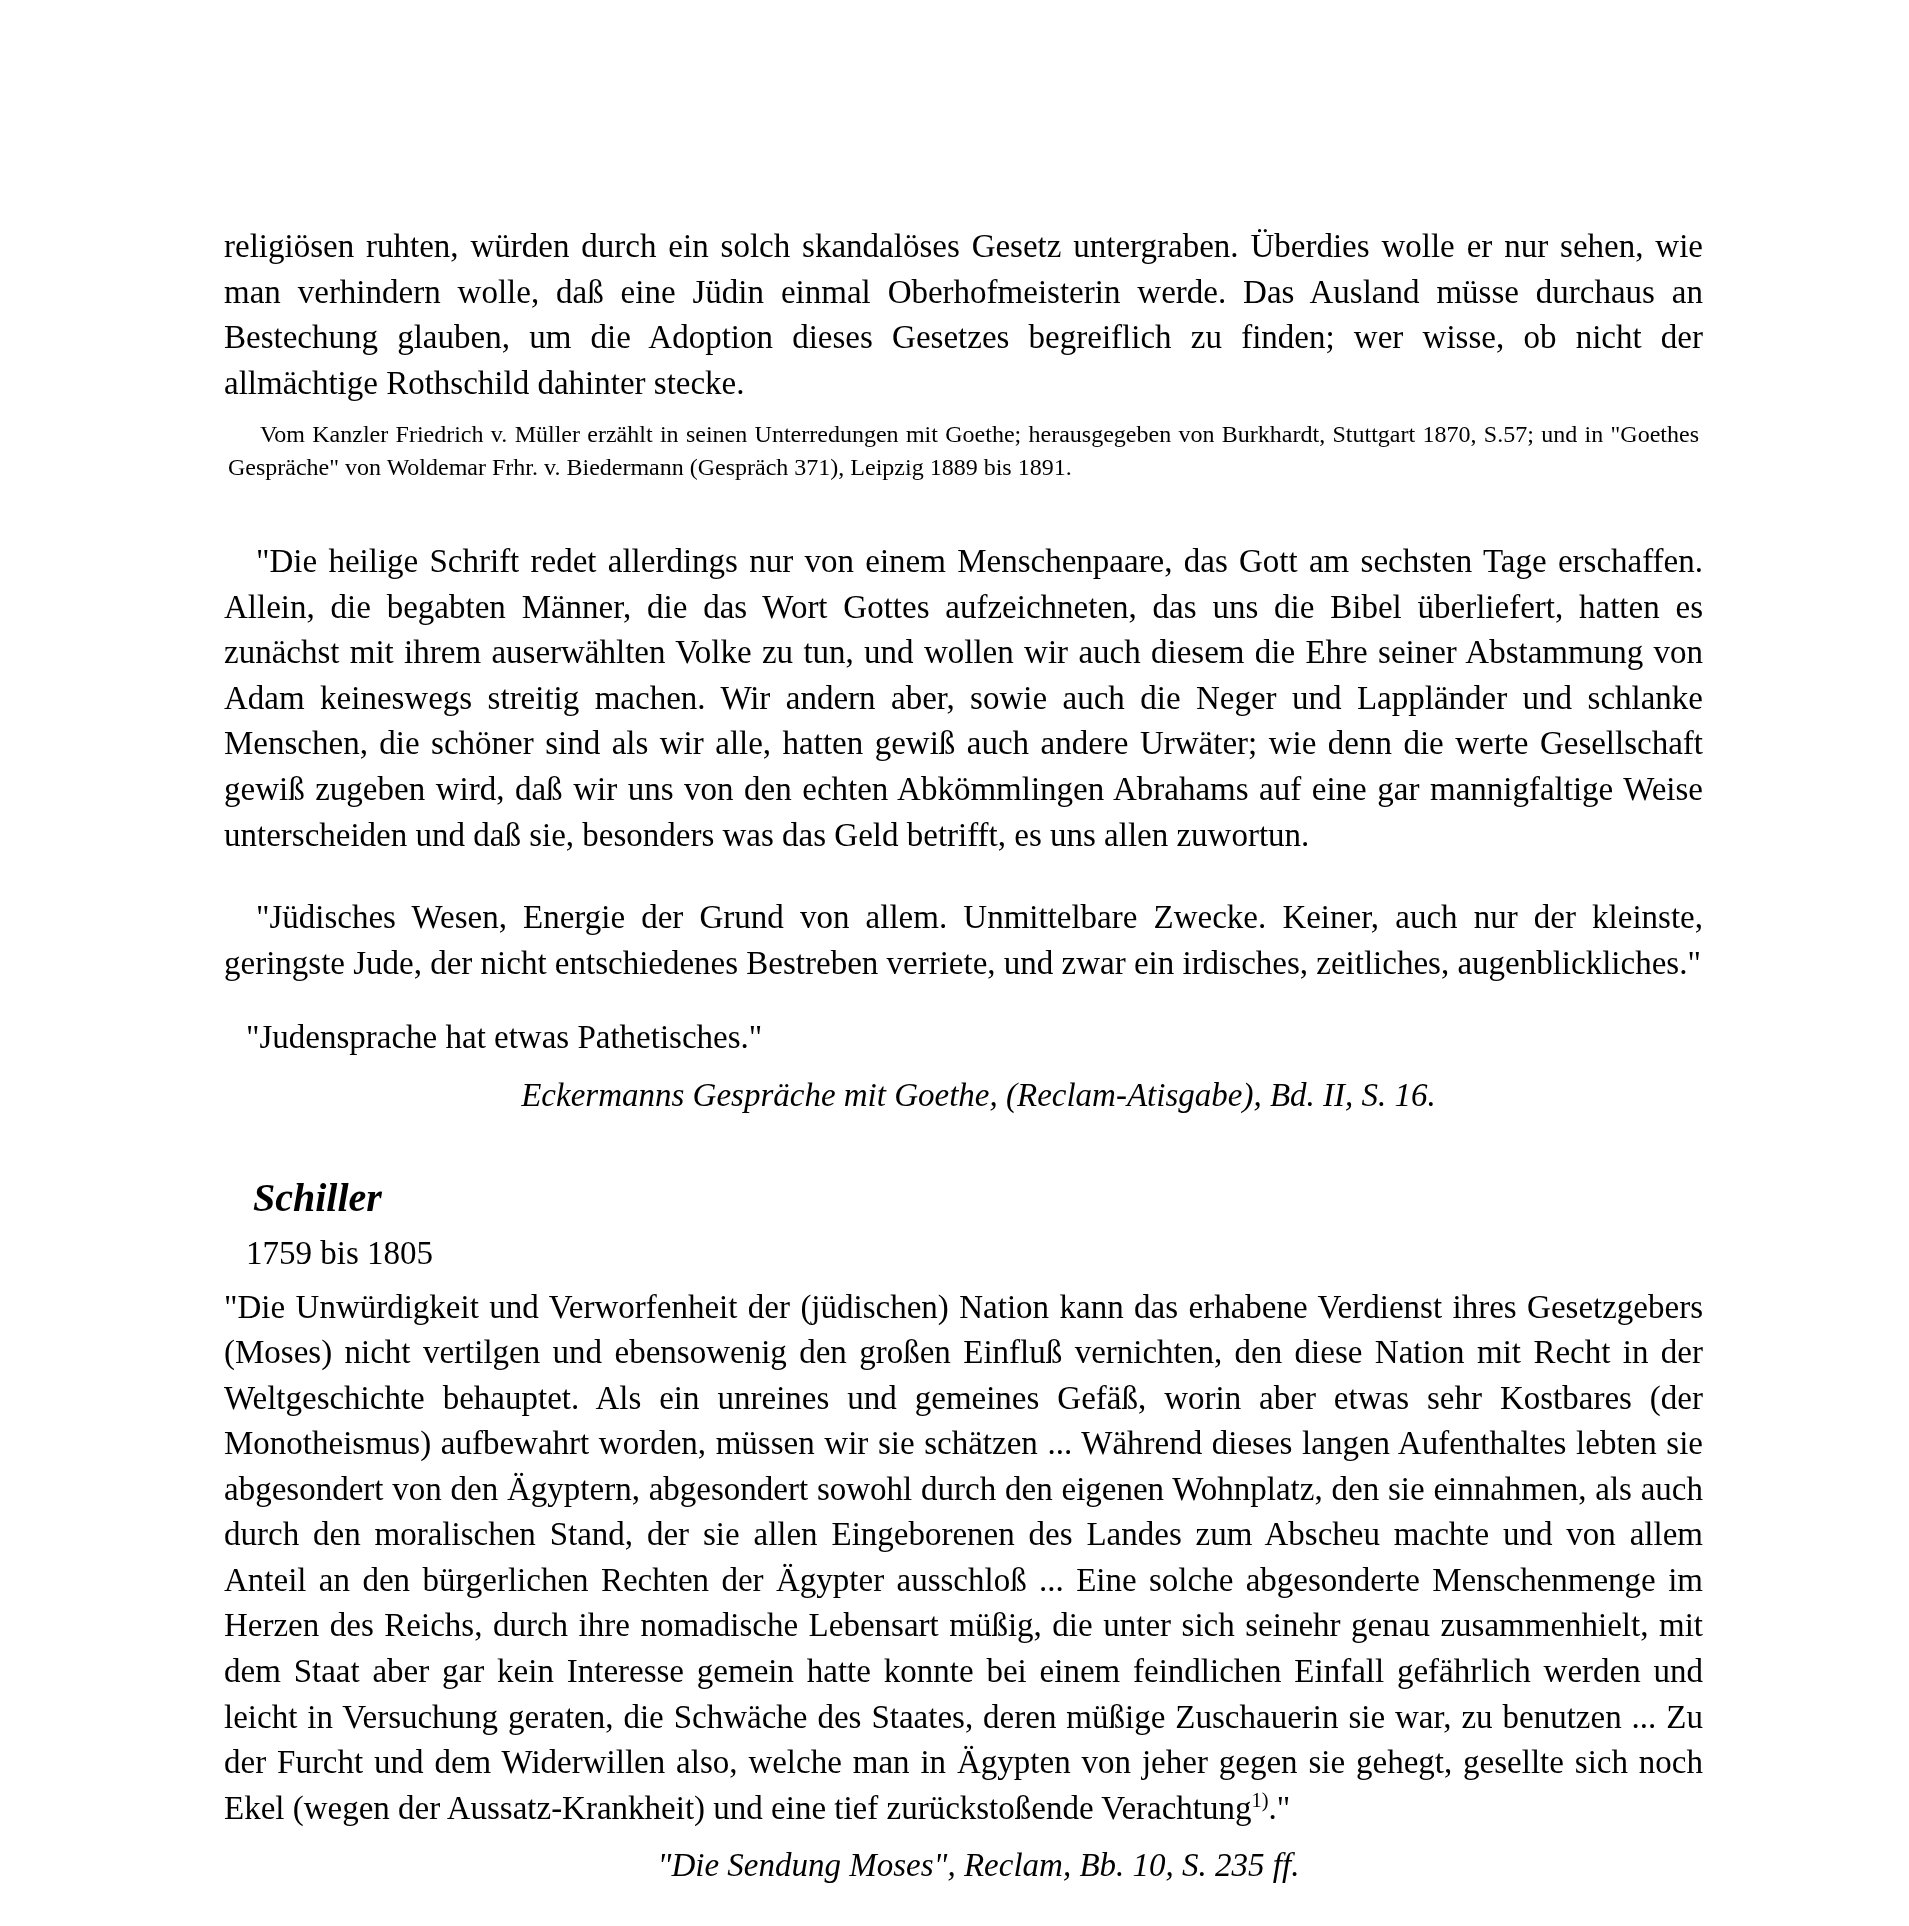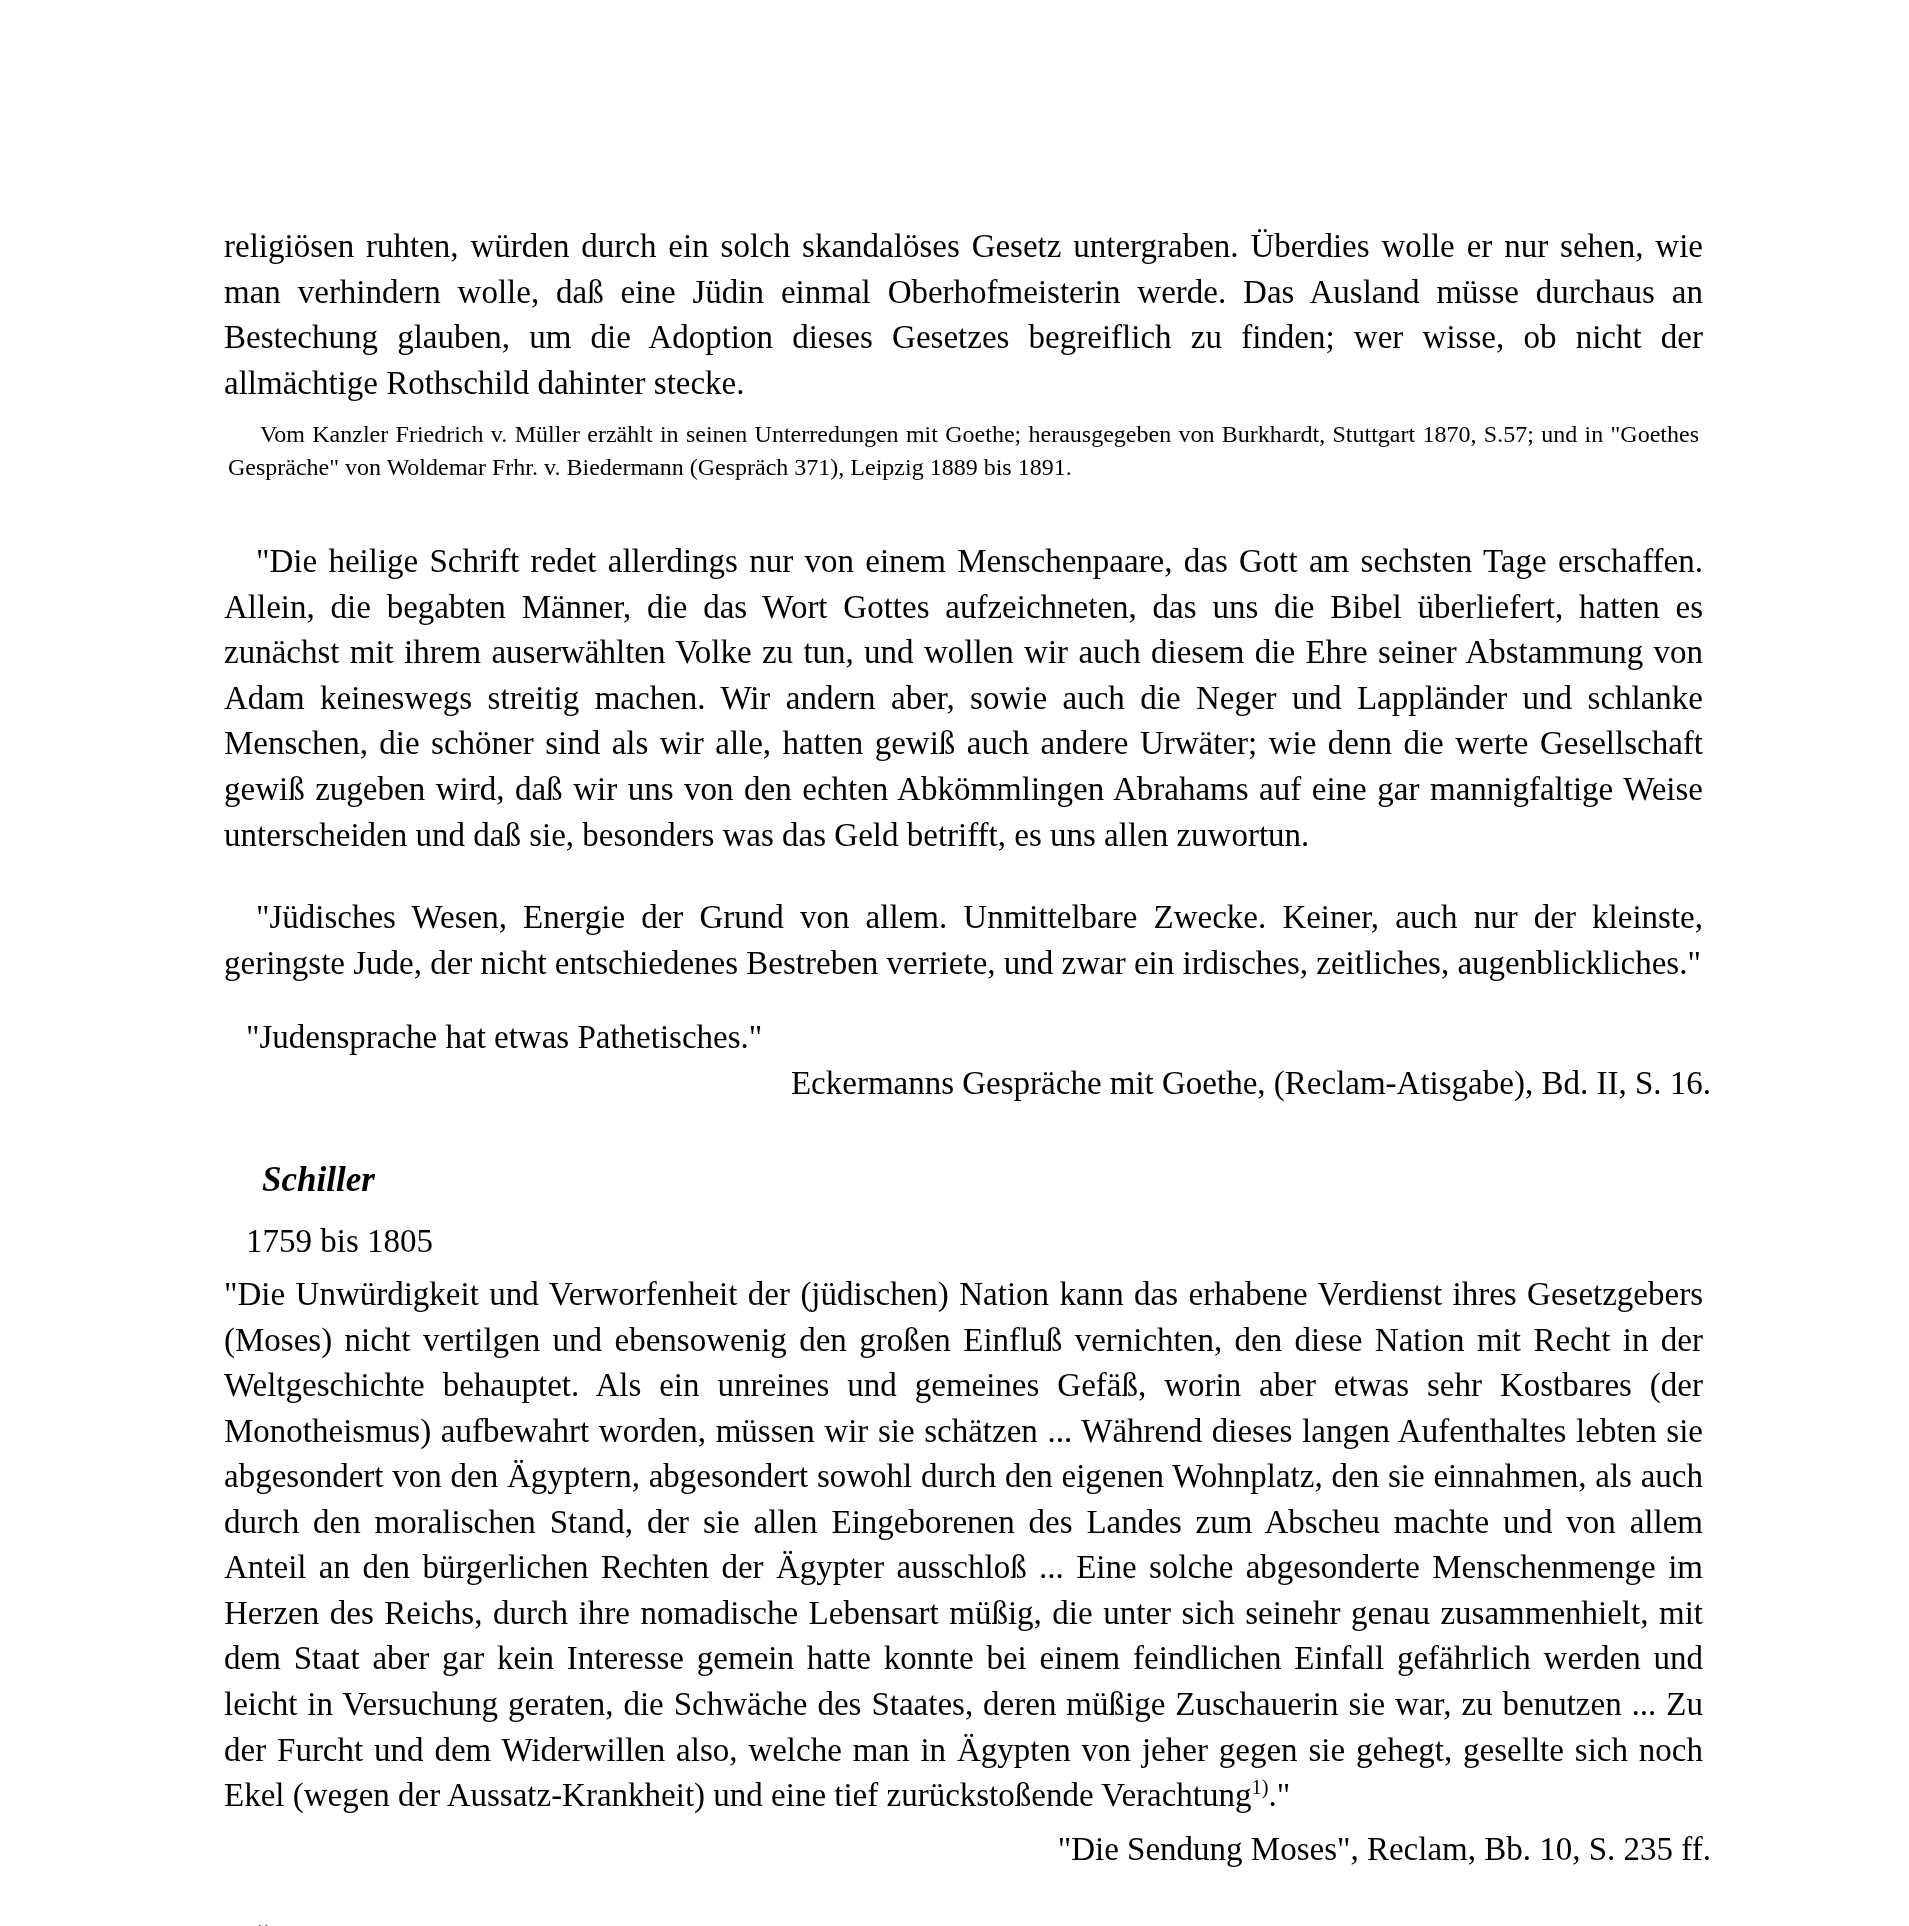--- a/index.html
+++ b/index.html
@@ -50,38 +50,39 @@
   .noindent {
     text-indent: 0;
   }
   .gap-sm { height: 21px; }
   .gap-md { height: 35px; }
   .gap-lg { height: 46px; }
 
   .heading-name {
     font-style: italic;
     font-weight: bold;
-    font-size: 35px;
+    font-size: 40px;
     line-height: 1.3;
-    margin: 16px;
+    margin: 7px;
     padding-left: 30px;
   }
   .plain-line {
     font-size: 33px;
     line-height: 1.38;
     margin: 0;
     padding-left: 30px;
     text-align: left;
   }
   .cite-line {
+    font-style: italic;
     font-size: 33px;
     line-height: 1.38;
-    margin: 0;
+    margin: 12px;
     padding-left: 30px;
-    text-align: right;
+    text-align: center;
   }
   .footnote {
     font-style: italic;
     font-size: 33px;
     line-height: 1.38;
     text-align: justify;
     margin: 0;
     text-indent: 37px;
   }
   sup {

